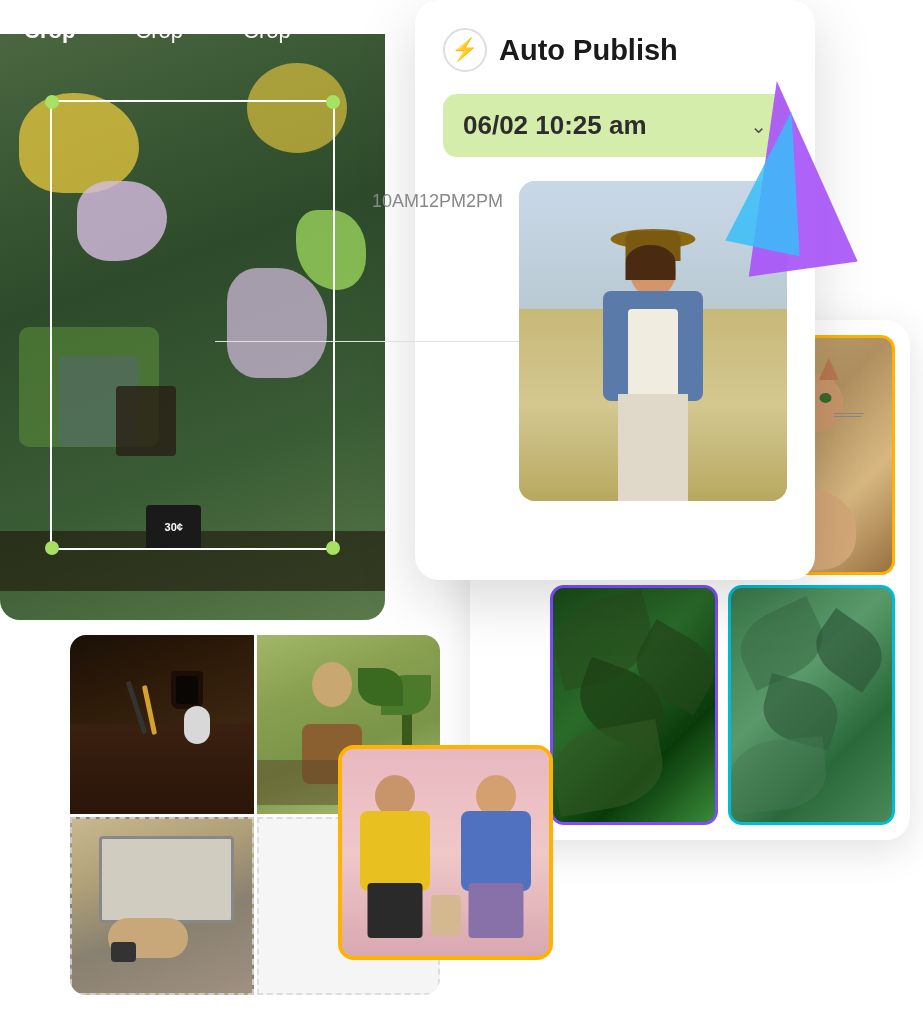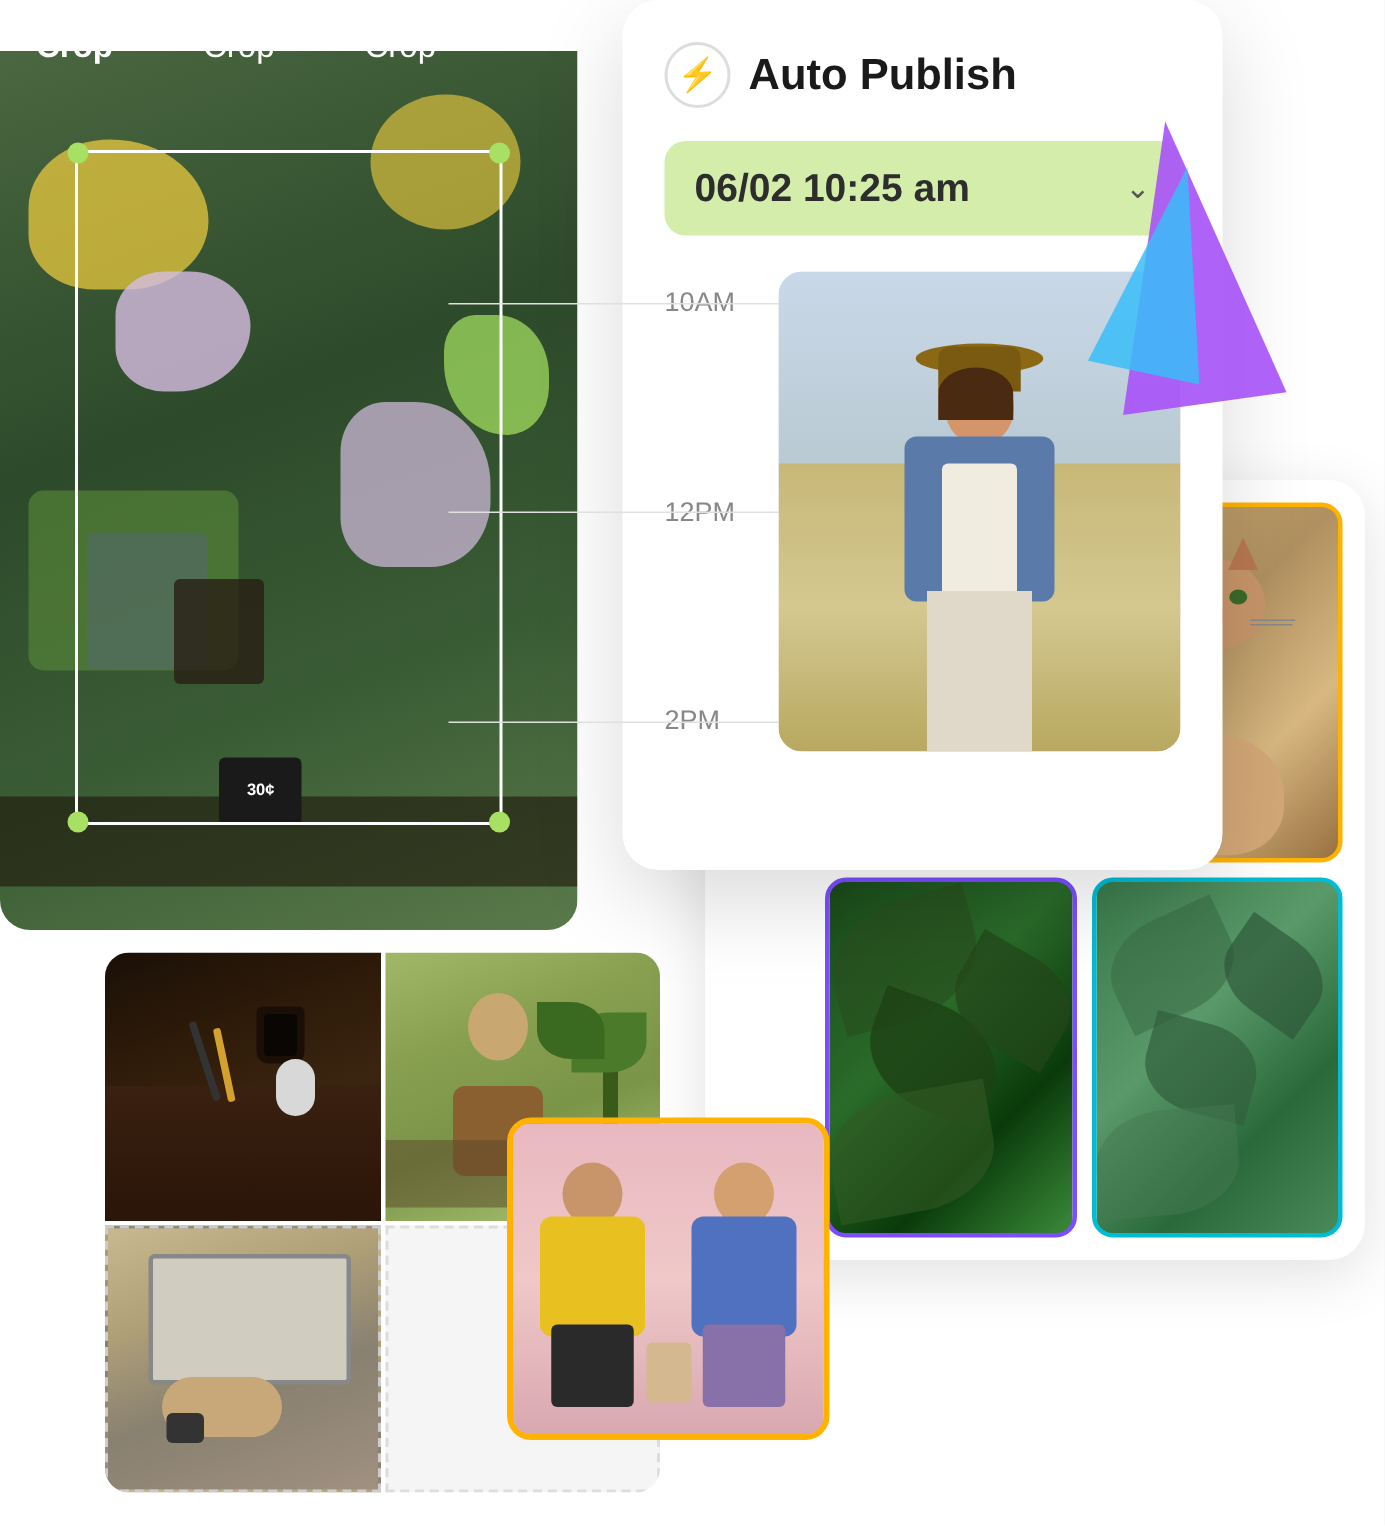--- a/index.html
+++ b/index.html
@@ -148,22 +148,22 @@
     }
 
     .time-scroll {
       display: flex;
       gap: 16px;
       height: 320px;
     }
 
     .time-labels {
       display: flex;
-      flex-direction: column;
-      justify-content: space-between;
+      flex-direction: row;
+      justify-content: flex-end;
       padding: 10px 0;
       width: 60px;
     }
 
     .time-label {
       font-size: 18px;
       font-weight: 500;
       color: #888;
       position: relative;
     }

